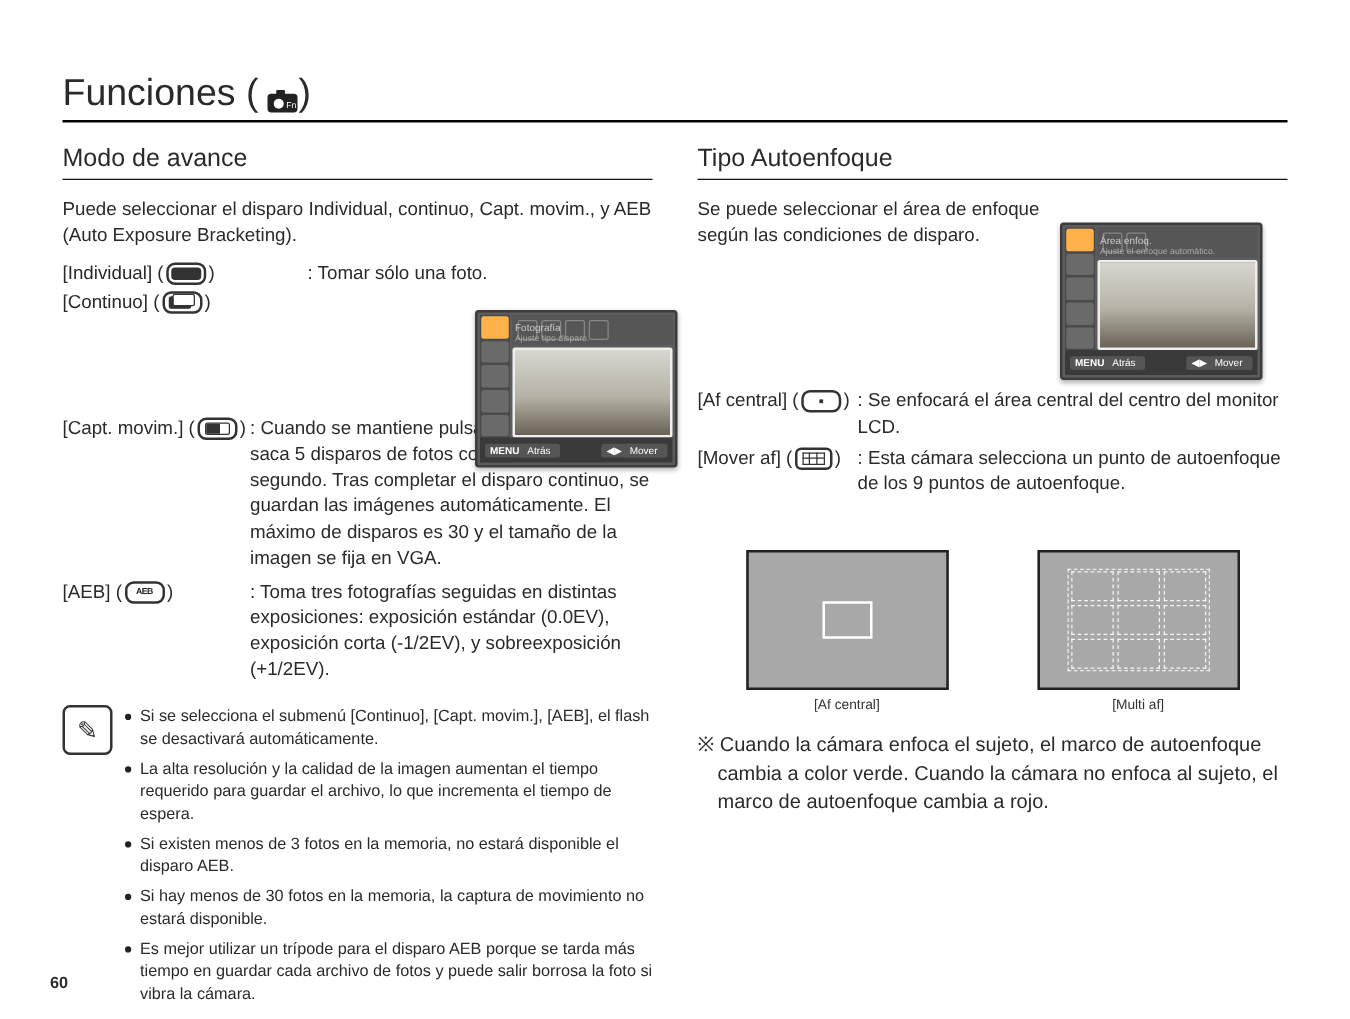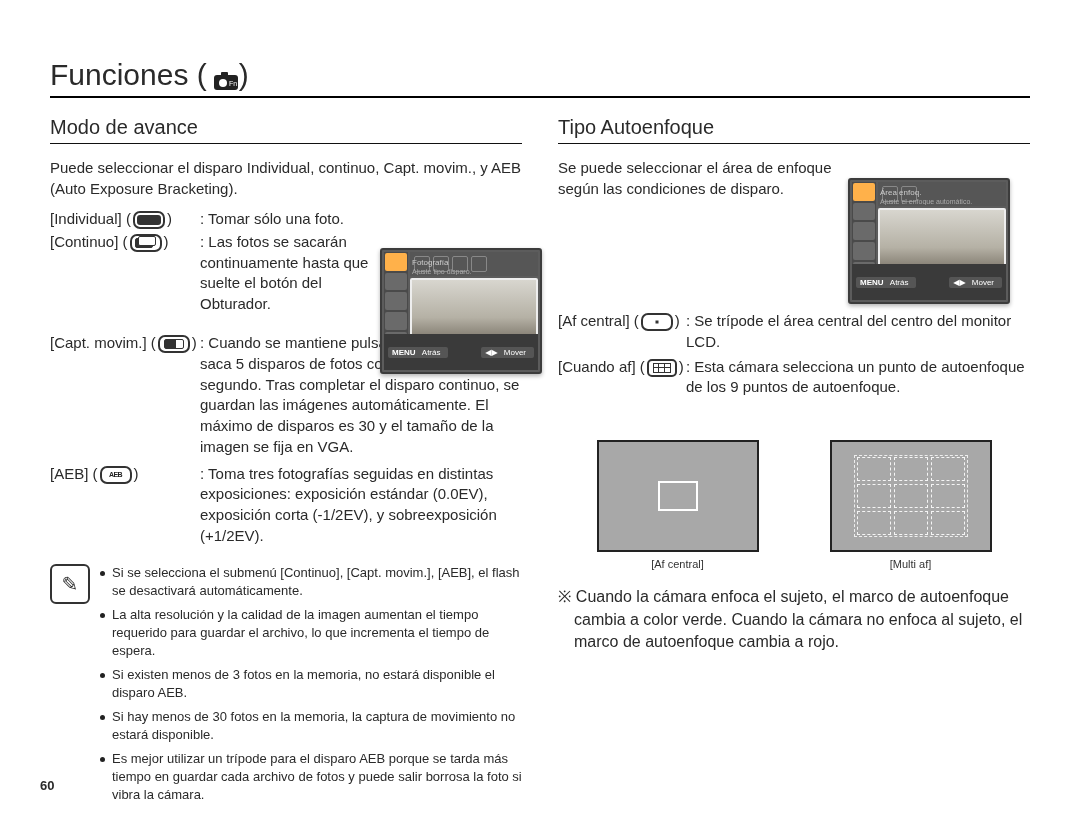--- a/index.html
+++ b/index.html
@@ -124,21 +124,21 @@
   }
   .shot-side span{flex:1;margin:1px;background:#6a6a6a;border-radius:2px;}
   .shot-side span:first-child{background:#ffb14a;}
   .shot-top{
     position:absolute;left:28px;top:2px;right:2px;height:24px;background:#565656;
   }
   .shot-top .dots{display:flex;gap:3px;padding:4px;}
   .shot-top .dots i{width:14px;height:14px;border:1px solid #888;border-radius:2px;}
   .shot-label{position:absolute;left:30px;top:8px;right:4px;font-size:8px;color:#ccc;white-space:nowrap;overflow:hidden;text-overflow:ellipsis;}
   .shot-sublabel{position:absolute;left:30px;top:18px;right:4px;font-size:7px;color:#aaa;white-space:nowrap;overflow:hidden;}
-  .shot-footer{position:absolute;left:2px;right:2px;bottom:2px;height:36px;background:#3a3a3a;color:#fff;font-size:8px;display:flex;align-items:center;justify-content:space-between;padding:0 4px;}
+  .shot-footer{position:absolute;left:2px;right:2px;bottom:2px;height:20px;background:#3a3a3a;color:#fff;font-size:8px;display:flex;align-items:center;justify-content:space-between;padding:0 4px;}
   .shot-footer span{background:#555;padding:1px 4px;border-radius:2px;}
   .shot1{left:380px;top:248px;}
   .shot2{left:848px;top:178px;}
 
   .note-box{
     display:flex;gap:10px;margin-top:18px;
   }
   .note-icon{
     width:36px;height:36px;border:2px solid #333;border-radius:6px;
     display:flex;align-items:center;justify-content:center;font-size:20px;color:#333;flex:0 0 auto;
@@ -207,27 +207,26 @@
 
     <div class="col" style="position:relative;">
       <div class="section-head">Modo de avance</div>
       <div class="para">Puede seleccionar el disparo Individual, continuo, Capt. movim., y AEB (Auto Exposure Bracketing).</div>
 
       <div style="position:relative;min-height:130px;">
         <div class="def-row">
           <div class="def-label">
             <span>[Individual] (</span><span class="pill pill-fill"></span><span>) </span>
           </div>
-          <div class="def-body" style="max-width:190px;">: Tomar sólo una foto.</div>
+          <div class="def-body" style="max-width:190px;text-align:right;">: Tomar sólo una foto.</div>
         </div>
         <div class="def-row">
           <div class="def-label">
             <span>[Continuo] (</span><span class="pill pill-stack"></span><span>) </span>
           </div>
-          <div class="def-body" style="max-width:190px;">: Las fotos se sacarán continuamente hasta que suelte el botón del Obturador.</div>
         </div>
       </div>
 
       <div class="def-row" style="margin-top:-6px;">
         <div class="def-label">
           <span>[Capt. movim.] (</span><span class="pill pill-speed"></span><span>) </span>
         </div>
         <div class="def-body">: Cuando se mantiene pulsado el obturador, saca 5 disparos de fotos continuamente por segundo. Tras completar el disparo continuo, se guardan las imágenes automáticamente. El máximo de disparos es 30 y el tamaño de la imagen se fija en VGA.</div>
       </div>
 
@@ -255,25 +254,25 @@
     <div class="col" style="position:relative;">
       <div class="section-head">Tipo Autoenfoque</div>
       <div class="para" style="max-width:290px;">Se puede seleccionar el área de enfoque según las condiciones de disparo.</div>
 
       <div style="height:100px;"></div>
 
       <div class="def-row">
         <div class="def-label" style="flex-basis:128px;">
           <span>[Af central] (</span><span class="pill pill-dot"></span><span>) </span>
         </div>
-        <div class="def-body">: Se trípode el área central del centro del monitor LCD.</div>
+        <div class="def-body">: Se enfocará el área central del centro del monitor LCD.</div>
       </div>
       <div class="def-row" style="margin-top:4px;">
         <div class="def-label" style="flex-basis:128px;">
-          <span>[Cuando af] (</span><span class="pill pill-grid"></span><span>) </span>
+          <span>[Mover af] (</span><span class="pill pill-grid"></span><span>) </span>
         </div>
         <div class="def-body">: Esta cámara selecciona un punto de autoenfoque de los 9 puntos de autoenfoque.</div>
       </div>
 
       <div class="af-figs">
         <div class="af-fig">
           <div class="af-box af-center">
               <div class="c"></div>
             </div>
           <div>[Af central]</div>

